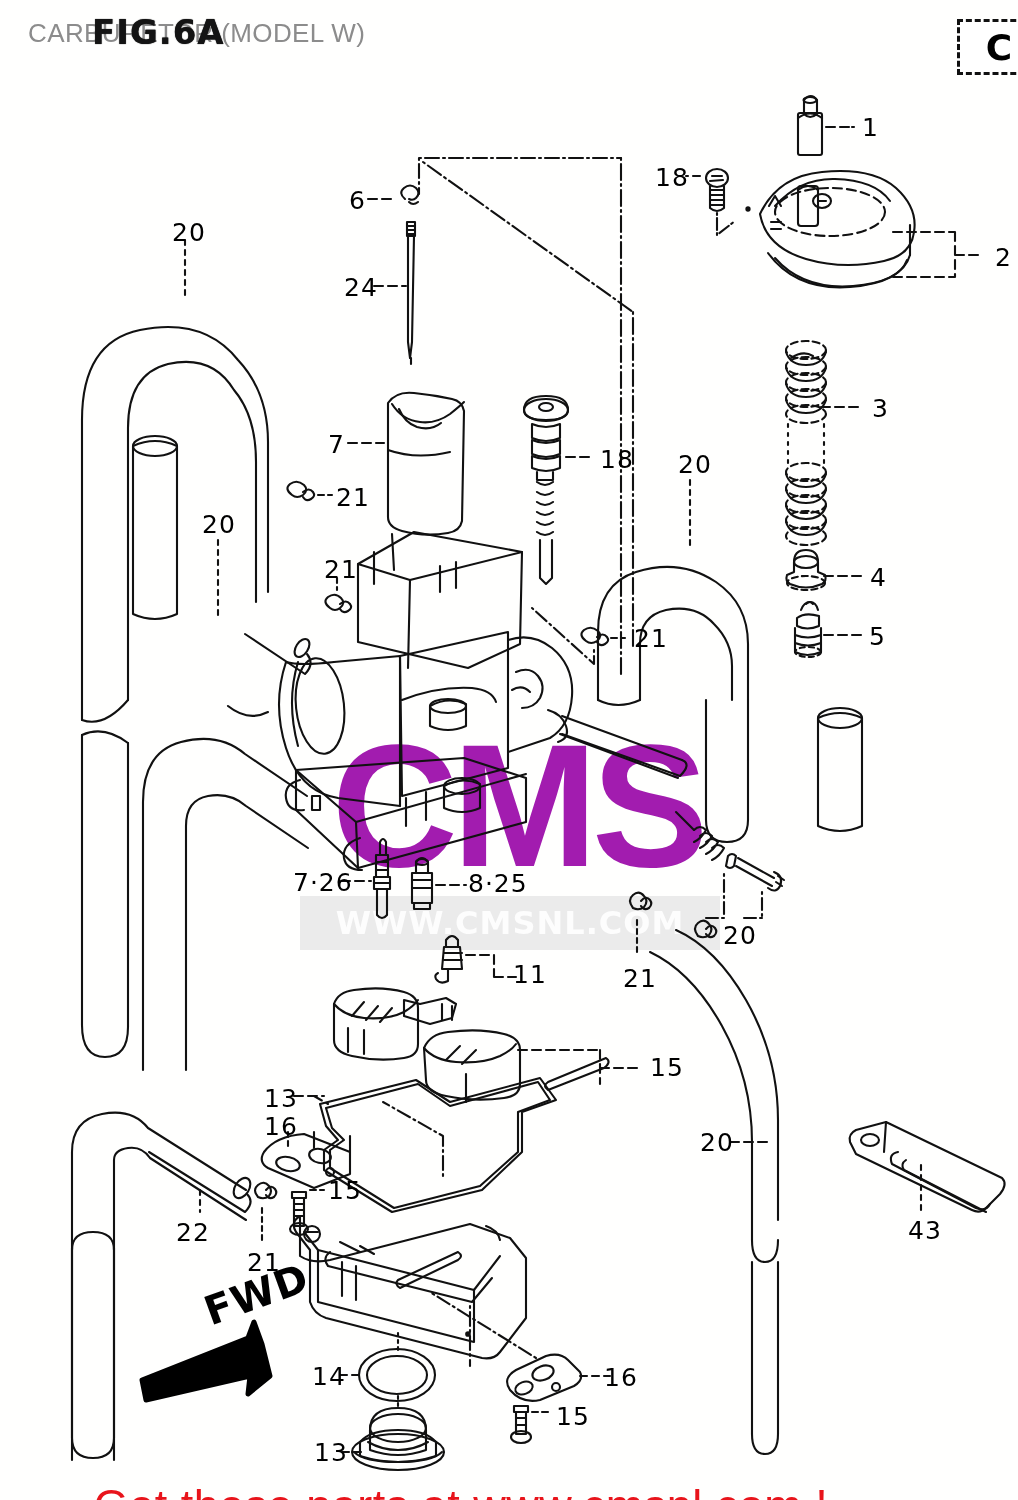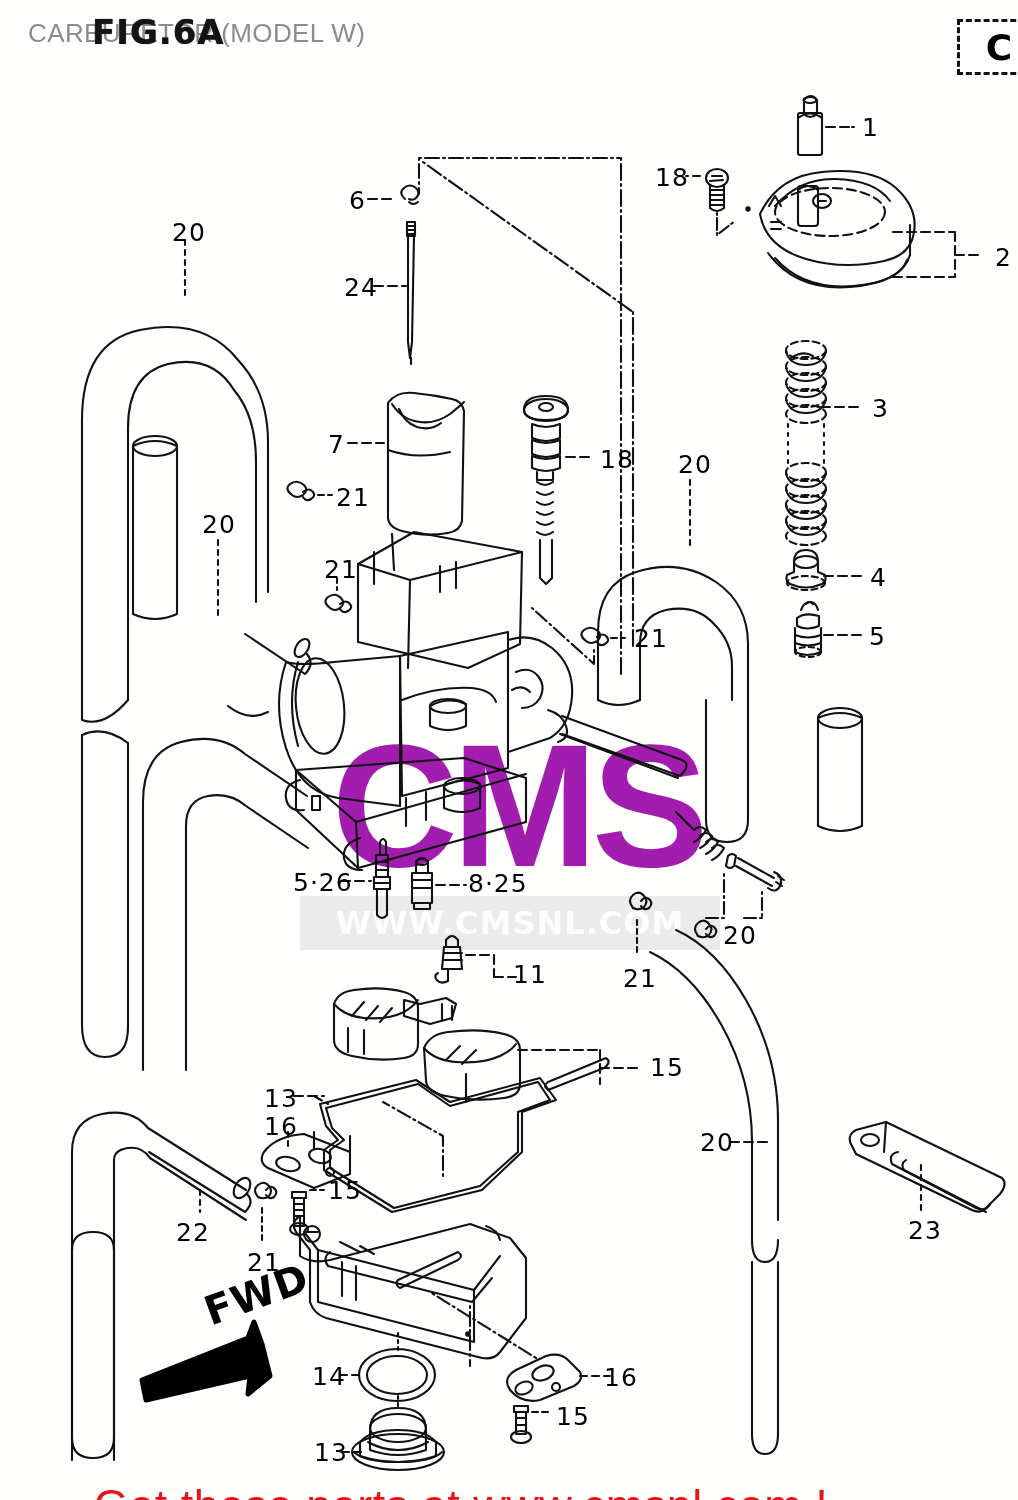--- a/index.html
+++ b/index.html
@@ -511,32 +511,32 @@
   <span class="callout" style="left:872px;top:394px">3</span>
   <span class="callout" style="left:328px;top:430px">7</span>
   <span class="callout" style="left:600px;top:445px">18</span>
   <span class="callout" style="left:678px;top:450px">20</span>
   <span class="callout" style="left:336px;top:483px">21</span>
   <span class="callout" style="left:202px;top:510px">20</span>
   <span class="callout" style="left:870px;top:563px">4</span>
   <span class="callout" style="left:324px;top:555px">21</span>
   <span class="callout" style="left:869px;top:622px">5</span>
   <span class="callout" style="left:634px;top:624px">21</span>
-  <span class="callout" style="left:293px;top:868px">5·26</span>
+  <span class="callout" style="left:293px;top:868px">7·26</span>
   <span class="callout" style="left:468px;top:869px">8·25</span>
   <span class="callout" style="left:723px;top:921px">20</span>
   <span class="callout" style="left:623px;top:964px">21</span>
   <span class="callout" style="left:513px;top:960px">11</span>
   <span class="callout" style="left:650px;top:1053px">15</span>
   <span class="callout" style="left:264px;top:1084px">13</span>
   <span class="callout" style="left:264px;top:1112px">16</span>
   <span class="callout" style="left:700px;top:1128px">20</span>
   <span class="callout" style="left:328px;top:1176px">15</span>
   <span class="callout" style="left:176px;top:1218px">22</span>
-  <span class="callout" style="left:908px;top:1216px">23</span>
+  <span class="callout" style="left:908px;top:1216px">43</span>
   <span class="callout" style="left:247px;top:1248px">21</span>
   <span class="callout" style="left:312px;top:1362px">14</span>
   <span class="callout" style="left:604px;top:1363px">16</span>
   <span class="callout" style="left:556px;top:1402px">15</span>
   <span class="callout" style="left:314px;top:1438px">13</span>
 </div>
 
 <div id="promo-banner">
   <span id="promo-text">Get these parts at www.cmsnl.com !</span>
 </div>

